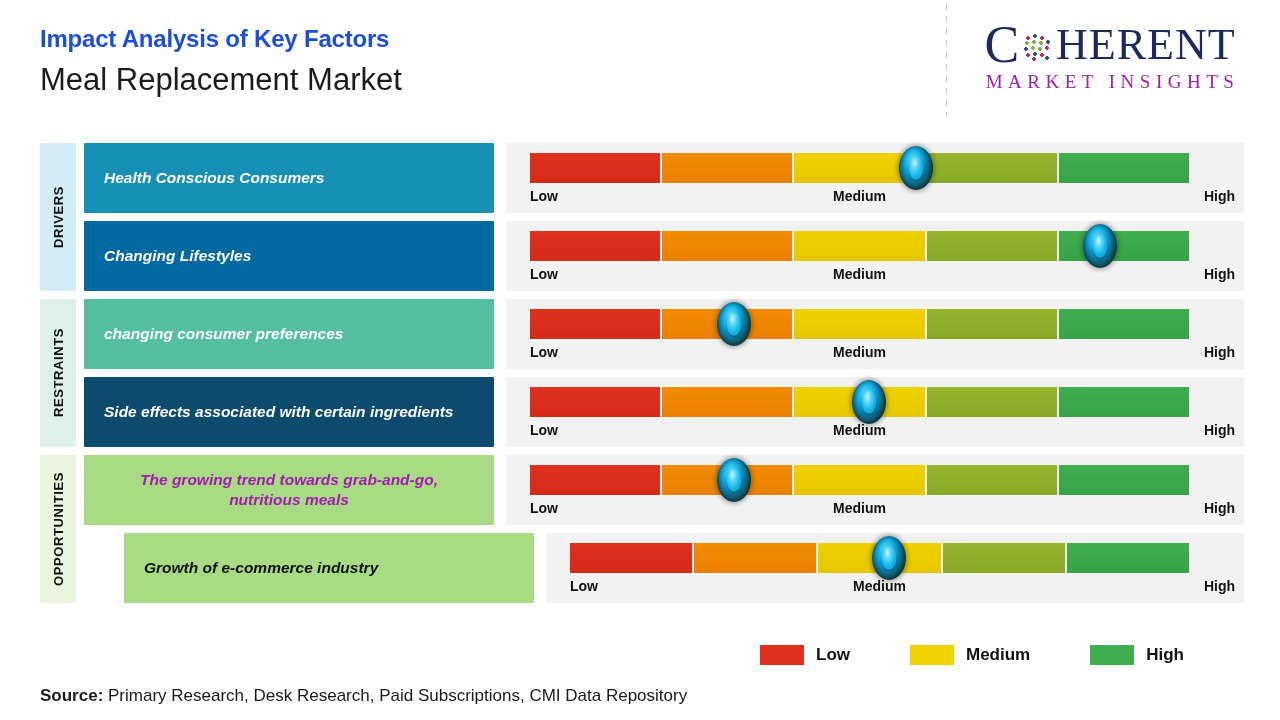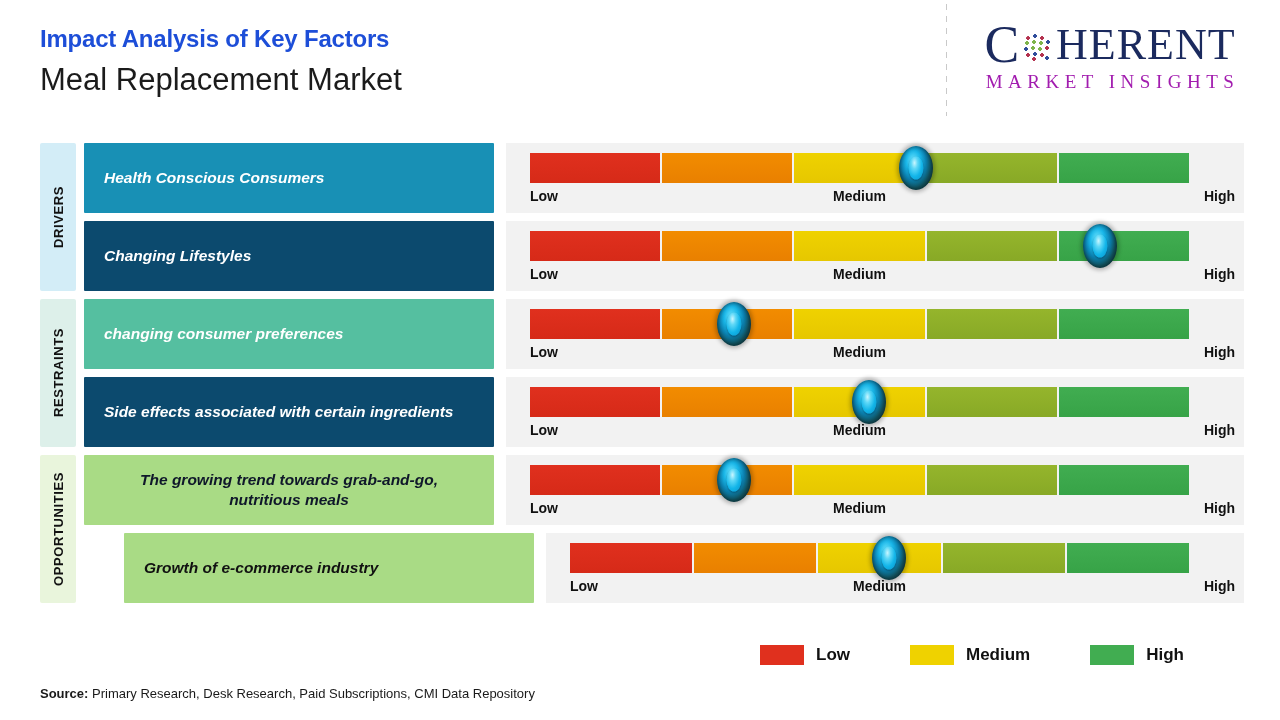--- a/index.html
+++ b/index.html
@@ -143,21 +143,21 @@
     position:absolute;left:760px;top:645px;
     display:flex;align-items:center;gap:60px;
   }
   .leg-item{display:flex;align-items:center;gap:12px;}
   .swatch{width:44px;height:20px;display:block;}
   .leg-text{font-size:17px;font-weight:bold;color:#111;}
 
   
   .source{
     position:absolute;left:40px;top:686px;
-    font-size:13px;color:#1a1a1a;white-space:nowrap;
+    font-size:17px;color:#1a1a1a;white-space:nowrap;
   }
   .source b{font-weight:bold;}
 </style>
 </head>
 <body>
 
 <div class="slide">
 
   <div class="header">
     <div class="title-main">Impact Analysis of Key Factors</div>
@@ -196,21 +196,21 @@
             </div>
             <div class="scale">
               <span class="sc-low">Low</span>
               <span class="sc-med">Medium</span>
               <span class="sc-high">High</span>
             </div>
           </div>
         </div>
 
         <div class="row">
-          <div class="factor" style="background:#0c4a6e;">Changing Lifestyles</div>
+          <div class="factor" style="background:#0369a1;">Changing Lifestyles</div>
           <div class="gauge-wrap">
             <div class="bar">
               <div class="seg s1"></div>
               <div class="seg s2"></div>
               <div class="seg s3"></div>
               <div class="seg s4"></div>
               <div class="seg s5"></div>
               <div class="marker" style="left: 86.5%;"></div>
             </div>
             <div class="scale">
@@ -271,21 +271,21 @@
       </div>
     </div>
 
     <div class="group">
       <div class="cat-label" style="background:#e9f5dc;">
         <span>OPPORTUNITIES</span>
       </div>
       <div class="group-rows">
 
         <div class="row">
-          <div class="factor" style="background:#a9db85;color:#0f172a;">The growing trend towards grab-and-go, nutritious meals</div>
+          <div class="factor" style="background:#a9db85;color:#a21caf;">The growing trend towards grab-and-go, nutritious meals</div>
           <div class="gauge-wrap">
             <div class="bar">
               <div class="seg s1"></div>
               <div class="seg s2"></div>
               <div class="seg s3"></div>
               <div class="seg s4"></div>
               <div class="seg s5"></div>
               <div class="marker" style="left: 31%;"></div>
             </div>
             <div class="scale">

